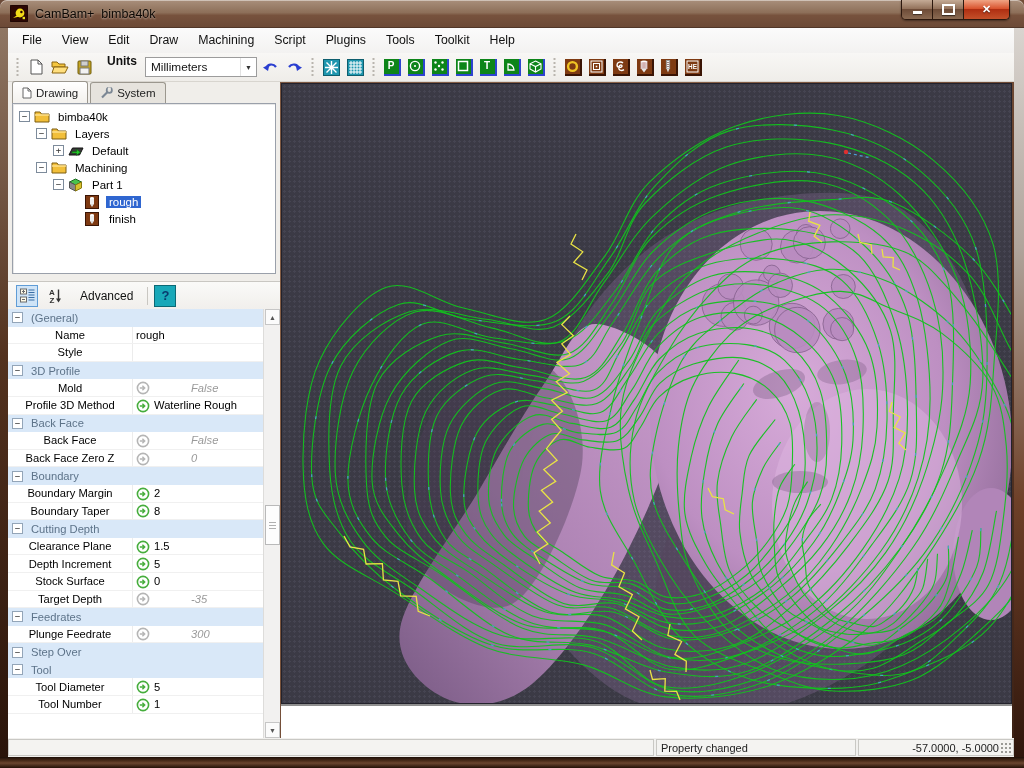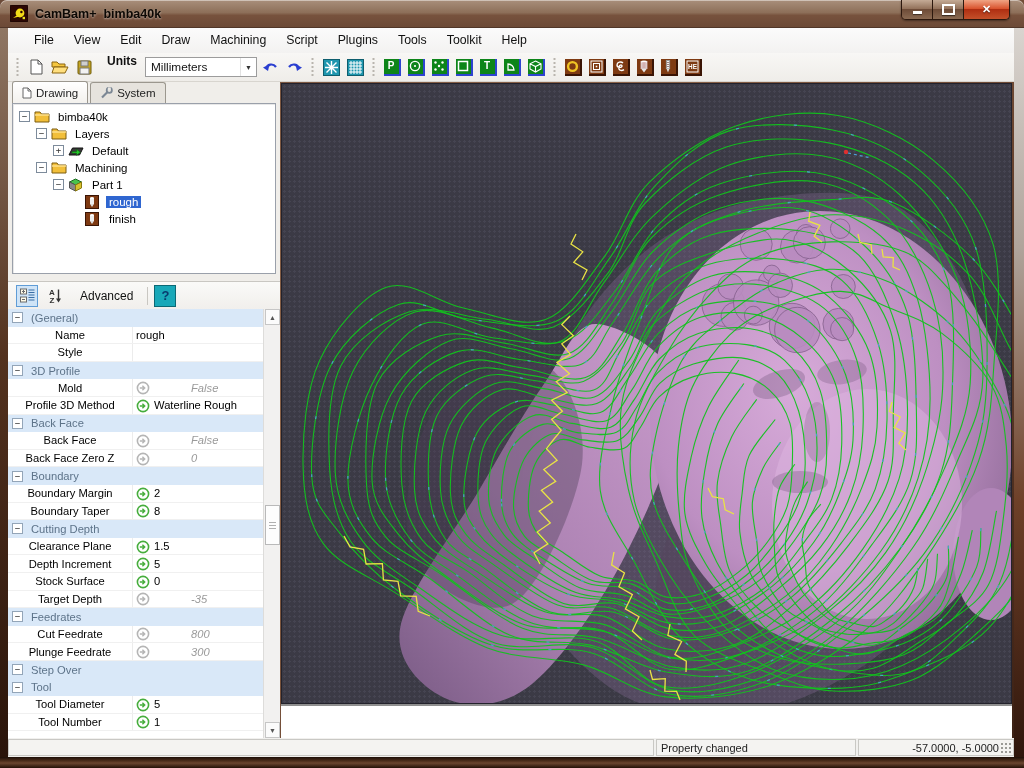--- a/index.html
+++ b/index.html
@@ -14,21 +14,20 @@
     position:absolute;left:0;top:0;width:1024px;height:28px;
     background:linear-gradient(to bottom,#a98f7b,#8d6f59 45%,#77523d 55%,#6b4936);
     border-radius:7px 7px 0 0;
     box-shadow:inset 0 1px 0 rgba(255,255,255,.45), inset 0 -1px 0 rgba(0,0,0,.25);
   }
   #app-icon{position:absolute;left:10px;top:5px;width:18px;height:17px;}
   #window-title{
     position:absolute;left:35px;top:0;height:32px;line-height:28px;
     font-size:12.5px;color:#0c0804;text-shadow:0 1px 2px rgba(255,255,255,.5);
     white-space:pre;
-    font-weight:bold;
   }
   #caption-buttons{
     position:absolute;right:14px;top:0;height:19px;display:flex;
     border:1px solid #2c180e;border-top:none;border-radius:0 0 5px 5px;overflow:hidden;
     box-shadow:0 1px 2px rgba(0,0,0,.4);
   }
   .cap-btn{width:30px;height:19px;display:flex;align-items:center;justify-content:center;
     background:linear-gradient(to bottom,#c4ab96,#94735c 45%,#6e4c38 50%,#8a6a52);
     border-right:1px solid #2c180e;cursor:default;}
   .cap-btn:last-child{border-right:none;}
@@ -38,21 +37,21 @@
   .max-box{width:9px;height:7px;border:2px solid #fff;box-shadow:0 1px 1px rgba(0,0,0,.5);}
   #frame-left{position:absolute;left:0;top:28px;width:8px;height:729px;
     background:linear-gradient(to bottom,#8f7663,#53321f 45%,#2a140a);}
   #frame-right{position:absolute;left:1014px;top:28px;width:10px;height:729px;
     background:linear-gradient(to bottom,#d9d4cf,#b0a49b 30%,#6e4028 65%,#2f160c);}
   #frame-bottom{position:absolute;left:0;top:757px;width:1024px;height:11px;
     background:linear-gradient(to bottom,#1d0f08,#4c2d1b 35%,#6b4630 55%,#241208);}
   
   #menubar{position:absolute;left:8px;top:28px;width:1006px;height:25px;
     background:linear-gradient(to bottom,#fbfbfb,#f3f2f1);
-    display:flex;align-items:center;padding-left:16px;box-sizing:border-box;}
+    display:flex;align-items:center;padding-left:4px;box-sizing:border-box;}
   .menu-item{padding:0 10px;font-size:12.3px;color:#111;height:25px;line-height:25px;}
   
   #toolbar{position:absolute;left:8px;top:53px;width:1006px;height:29px;
     background:linear-gradient(to bottom,#f8f7f5,#efede9);
     border-bottom:1px solid #d8d5cf;box-sizing:border-box;
     display:flex;align-items:center;gap:2px;padding-left:4px;}
   .grip{width:5px;height:20px;margin:0 3px;
     background-image:radial-gradient(circle,#b9b5ae 1px,transparent 1.2px);
     background-size:4px 4px;background-position:center;}
   .tb{width:20px;height:20px;display:flex;align-items:center;justify-content:center;margin:0 1px;}
@@ -582,30 +581,20 @@
             <span class="vicon"><svg width="14" height="14" viewBox="0 0 14 14">
                 <circle cx="7" cy="7" r="5.6" fill="#fff" stroke="#b5b5b5" stroke-width="1.6"></circle>
                 <path d="M3.8,7 h4.4 M6.4,4.8 L8.7,7 L6.4,9.2" stroke="#b5b5b5" stroke-width="1.4" fill="none"></path>
               </svg></span>
             <span class="vtext def">-35</span>
           </div>
         </div>
         <div class="prow cat">
           <span class="cat-exp">−</span>
           <span>Feedrates</span>
-        </div>
-        <div class="prow item">
-          <div class="pname">Cut Feedrate</div>
-          <div class="pval">
-            <span class="vicon"><svg width="14" height="14" viewBox="0 0 14 14">
-                <circle cx="7" cy="7" r="5.6" fill="#fff" stroke="#b5b5b5" stroke-width="1.6"></circle>
-                <path d="M3.8,7 h4.4 M6.4,4.8 L8.7,7 L6.4,9.2" stroke="#b5b5b5" stroke-width="1.4" fill="none"></path>
-              </svg></span>
-            <span class="vtext def">800</span>
-          </div>
         </div>
         <div class="prow item">
           <div class="pname">Plunge Feedrate</div>
           <div class="pval">
             <span class="vicon"><svg width="14" height="14" viewBox="0 0 14 14">
                 <circle cx="7" cy="7" r="5.6" fill="#fff" stroke="#b5b5b5" stroke-width="1.6"></circle>
                 <path d="M3.8,7 h4.4 M6.4,4.8 L8.7,7 L6.4,9.2" stroke="#b5b5b5" stroke-width="1.4" fill="none"></path>
               </svg></span>
             <span class="vtext def">300</span>
           </div>

